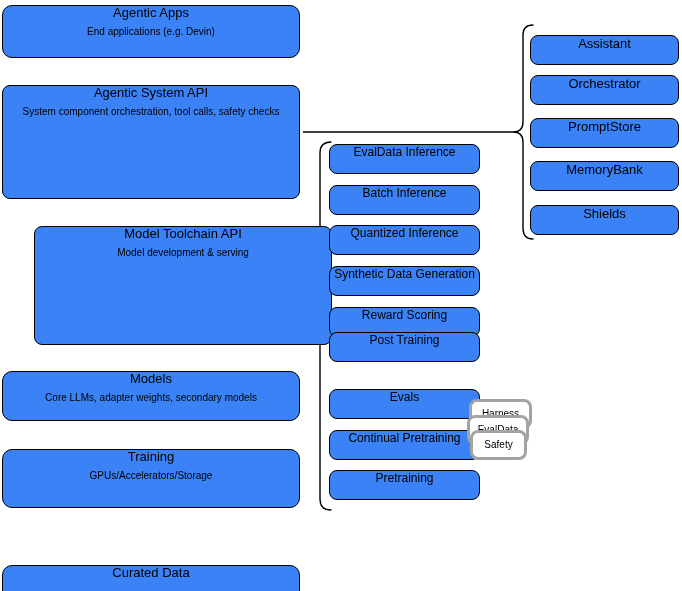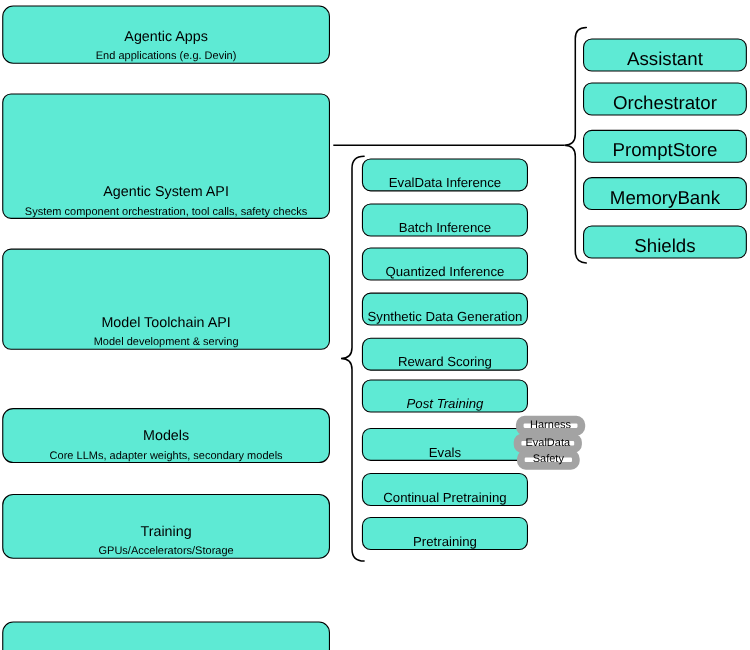--- a/index.html
+++ b/index.html
@@ -20,26 +20,26 @@
     position: absolute;
     left: 0;
     top: 0;
     width: 682px;
     height: 591px;
     pointer-events: none;
   }
   .box {
     position: absolute;
     box-sizing: border-box;
-    background: #5eead4;
+    background: #3b82f6;
     border: 1px solid #000000;
     display: flex;
     flex-direction: column;
     align-items: center;
-    justify-content: flex-end;
+    justify-content: flex-start;
     text-align: center;
   }
   
   .stack-box {
     left: 2px;
     width: 298px;
     border-radius: 10px;
   }
   .stack-box .title {
     font-size: 13px;
@@ -48,70 +48,71 @@
   .stack-box .subtitle {
     font-size: 10px;
     line-height: 1.15;
     margin-top: 5px;
   }
   .stack-box.big {
     border-radius: 8px;
   }
   #box-agentic-apps      { top: 5px;   height: 53px;  }
   #box-agentic-system    { top: 85px;  height: 114px; }
-  #box-model-toolchain   { top: 226px; height: 92px; }
+  #box-model-toolchain   { top: 226px; height: 119px; margin-left: 32px; }
   #box-models            { top: 371px; height: 50px;  }
   #box-hardware          { top: 449px; height: 59px;  }
   #box-curated-data      { top: 531px; height: 59px; margin-top: 34px;  }
 
   
   .tool-box {
     left: 329px;
     width: 151px;
     height: 30px;
     border-radius: 8px;
     font-size: 12px;
   }
   #tool-0 { top: 144px; }
   #tool-1 { top: 185px; }
   #tool-2 { top: 225px; }
   #tool-3 { top: 266px; }
   #tool-4 { top: 307px; }
-  #tool-5 { top: 345px; font-style: italic; }
+  #tool-5 { top: 332px; }
   #tool-6 { top: 389px; }
   #tool-7 { top: 430px; }
   #tool-8 { top: 470px; }
 
   
   .comp-box {
     left: 530px;
     width: 149px;
     height: 30px;
     border-radius: 8px;
-    font-size: 17px;
+    font-size: 13px;
   }
   #comp-0 { top: 35px;  }
   #comp-1 { top: 75px;  }
   #comp-2 { top: 118px; }
   #comp-3 { top: 161px; }
   #comp-4 { top: 205px; }
 
   
   .pill {
     position: absolute;
     box-sizing: border-box;
     background: #ffffff;
-    border: 7px solid #a3a3a3;
-    border-radius: 8px;
-    height: 18px;
+    border: 3px solid #a3a3a3;
+    border-radius: 8px;
+    height: 30px;
     display: flex;
     align-items: center;
     justify-content: center;
     font-size: 10px;
     line-height: 1;
+    margin-top: 21px;
   }
   #pill-harness  { left: 469px; top: 378px; width: 63px; }
   #pill-evaldata { left: 467px; top: 394px; width: 62px; text-align: right; }
   #pill-safety   { left: 470px; top: 409px; width: 57px; }
 </style>
 </head>
 <body>
 
 <div class="canvas">
 

